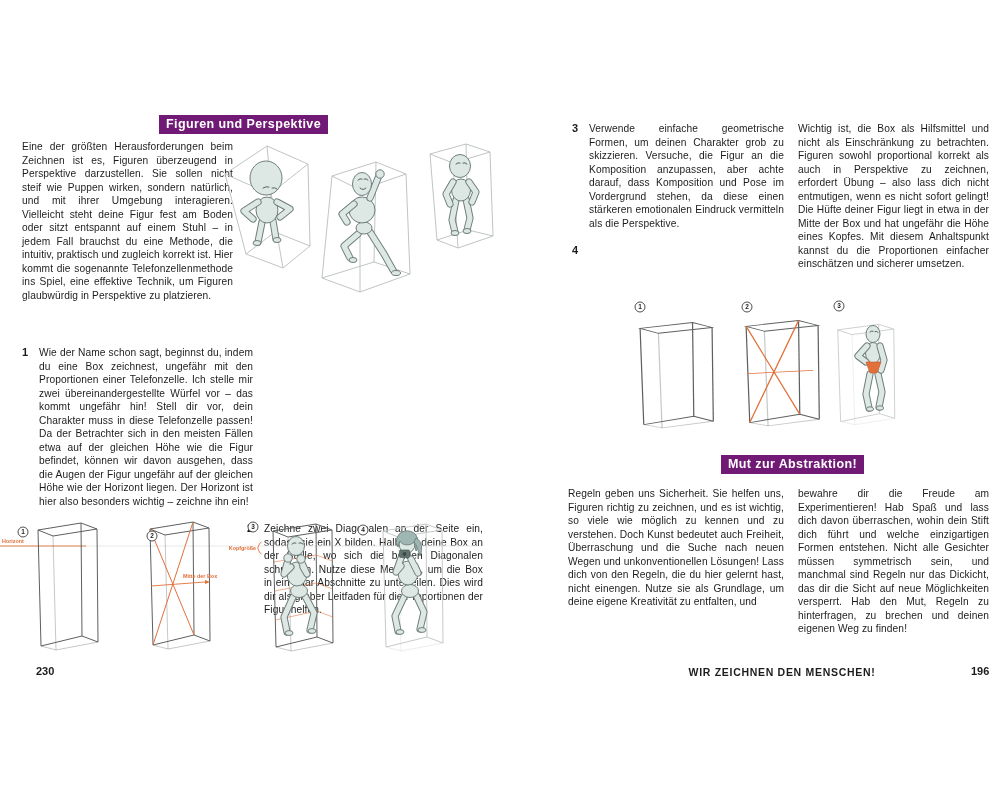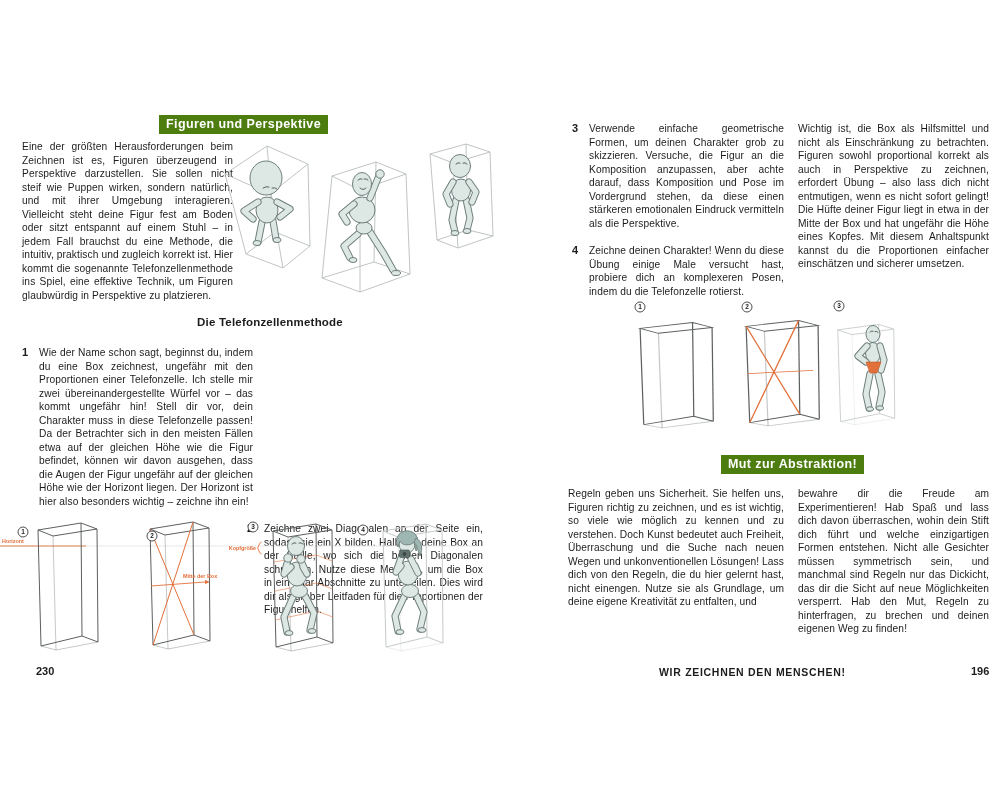--- a/index.html
+++ b/index.html
@@ -3,28 +3,28 @@
 <meta charset="utf-8">
 <style>
   html,body { margin:0; padding:0; }
   body {
     width:1000px; height:800px; position:relative; background:#ffffff;
     font-family:"Liberation Sans", sans-serif; color:#1c1c1c; overflow:hidden;
   }
   .abs { position:absolute; }
   .body-text { font-size:10.2px; line-height:13.5px; text-align:justify; letter-spacing:0.1px; }
   .badge {
-    background:#4d7c0f; color:#ffffff; font-weight:700; font-size:12.5px;
+    background:#701a75; color:#ffffff; font-weight:700; font-size:12.5px;
     padding:2px 7px 3px 7px; letter-spacing:0.4px; white-space:nowrap; display:inline-block;
   }
   .subhead { font-weight:700; font-size:11.5px; letter-spacing:0.2px; text-align:center; }
   .step { position:relative; padding-left:17px; margin-bottom:14px; }
   .step-num { position:absolute; left:0; top:0; font-weight:700; font-size:11px; }
   .pagenum { font-weight:700; font-size:11px; }
-  .footer-title { font-weight:700; font-size:10.5px; letter-spacing:0.7px; text-align:left; }
+  .footer-title { font-weight:700; font-size:10.5px; letter-spacing:0.7px; text-align:center; }
 
   
   #wbox path { fill:none; }
   .bx-dark  { stroke:#5d6060; stroke-width:1; }
   .bx-light { stroke:#c6caca; stroke-width:1; }
   .wire { fill:none; stroke:#b9bdbd; stroke-width:0.9; stroke-linejoin:round; }
   .fig-solid { fill:#dde8e5; stroke:#6f7f7c; stroke-width:1; }
   .fig-dark  { fill:#9fb7b2; stroke:#6f7f7c; stroke-width:0.9; }
   .limb-o { fill:none; stroke:#6f7f7c; stroke-width:7.2; stroke-linecap:round; stroke-linejoin:round; }
   .limb-i { fill:none; stroke:#dde8e5; stroke-width:5.2; stroke-linecap:round; stroke-linejoin:round; }
@@ -88,21 +88,20 @@
       <ellipse class="fig-solid" cx="41" cy="58" rx="9.5" ry="11"></ellipse>
       <path class="limb-o" d="M33,50 L26,62 L30,72 M49,50 L56,60 L52,70"></path>
       <path class="limb-i" d="M33,50 L26,62 L30,72 M49,50 L56,60 L52,70"></path>
       <ellipse class="fig-solid" cx="40" cy="34" rx="10.5" ry="11.5"></ellipse>
       <path class="face" d="M36,32 q2,-2 4,-1 M43,31 q2,-1 4,1"></path>
       <ellipse class="fig-solid" cx="35" cy="101" rx="4" ry="2.5"></ellipse>
       <ellipse class="fig-solid" cx="47" cy="99" rx="4" ry="2.5"></ellipse>
     </g>
   </svg>
 
-  <div class="abs subhead" style="left:110px;top:316px;width:320px;">Die Telefonzellenmethode</div>
 
   <div class="abs body-text step" style="left:22px;top:346px;width:214px;">
     <span class="step-num">1</span>
     <span>Wie der Name schon sagt, beginnst du, indem du eine Box zeichnest, ungefähr mit den Proportionen einer Telefonzelle. Ich stelle mir zwei übereinandergestellte Würfel vor – das kommt ungefähr hin! Stell dir vor, dein Charakter muss in diese Telefonzelle passen! Da der Betrachter sich in den meisten Fällen etwa auf der gleichen Höhe wie die Figur befindet, können wir davon ausgehen, dass die Augen der Figur ungefähr auf der gleichen Höhe wie der Horizont liegen. Der Horizont ist hier also besonders wichtig – zeichne ihn ein!</span>
   </div>
   <div class="abs body-text step" style="left:247px;top:346px;width:219px;">
     <span class="step-num">2</span>
     <span>Zeichne zwei Diagonalen an der Seite ein, sodass sie ein X bilden. Halbiere deine Box an der Stelle, wo sich die beiden Diagonalen schneiden. Nutze diese Methode, um die Box in ein paar Abschnitte zu unterteilen. Dies wird dir als grober Leitfaden für die Proportionen der Figur helfen.</span>
   </div>
 
@@ -191,21 +190,20 @@
 
   <div class="abs pagenum" style="left:36px;top:665px;">230</div>
 
   <div class="abs" style="left:572px;top:122px;width:212px;">
     <div class="body-text step">
       <span class="step-num">3</span>
       <span>Verwende einfache geometrische Formen, um deinen Charakter grob zu skizzieren. Versuche, die Figur an die Komposition anzupassen, aber achte darauf, dass Komposition und Pose im Vordergrund stehen, da diese einen stärkeren emotionalen Eindruck vermitteln als die Perspektive.</span>
     </div>
     <div class="body-text step">
       <span class="step-num">4</span>
-      <span>Zeichne deinen Charakter! Wenn du diese Übung einige Male versucht hast, probiere dich an komplexeren Posen, indem du die Telefonzelle rotierst.</span>
     </div>
   </div>
 
   <div class="abs body-text" style="left:798px;top:122px;width:191px;">Wichtig ist, die Box als Hilfsmittel und nicht als Einschränkung zu betrachten. Figuren sowohl proportional korrekt als auch in Perspektive zu zeichnen, erfordert Übung – also lass dich nicht entmutigen, wenn es nicht sofort gelingt! Die Hüfte deiner Figur liegt in etwa in der Mitte der Box und hat ungefähr die Höhe eines Kopfes. Mit diesem Anhaltspunkt kannst du die Proportionen einfacher einschätzen und sicherer umsetzen.</div>
 
   <svg class="abs" style="left:630px;top:298px;" width="285" height="148" viewBox="0 0 285 148">
     <g transform="translate(4,22) scale(1.22,0.83)">
         <use href="#wbox" class="bx-dark" stroke-width="0.9"></use>
       </g>
     <g transform="translate(110,20) scale(1.22,0.83)">

